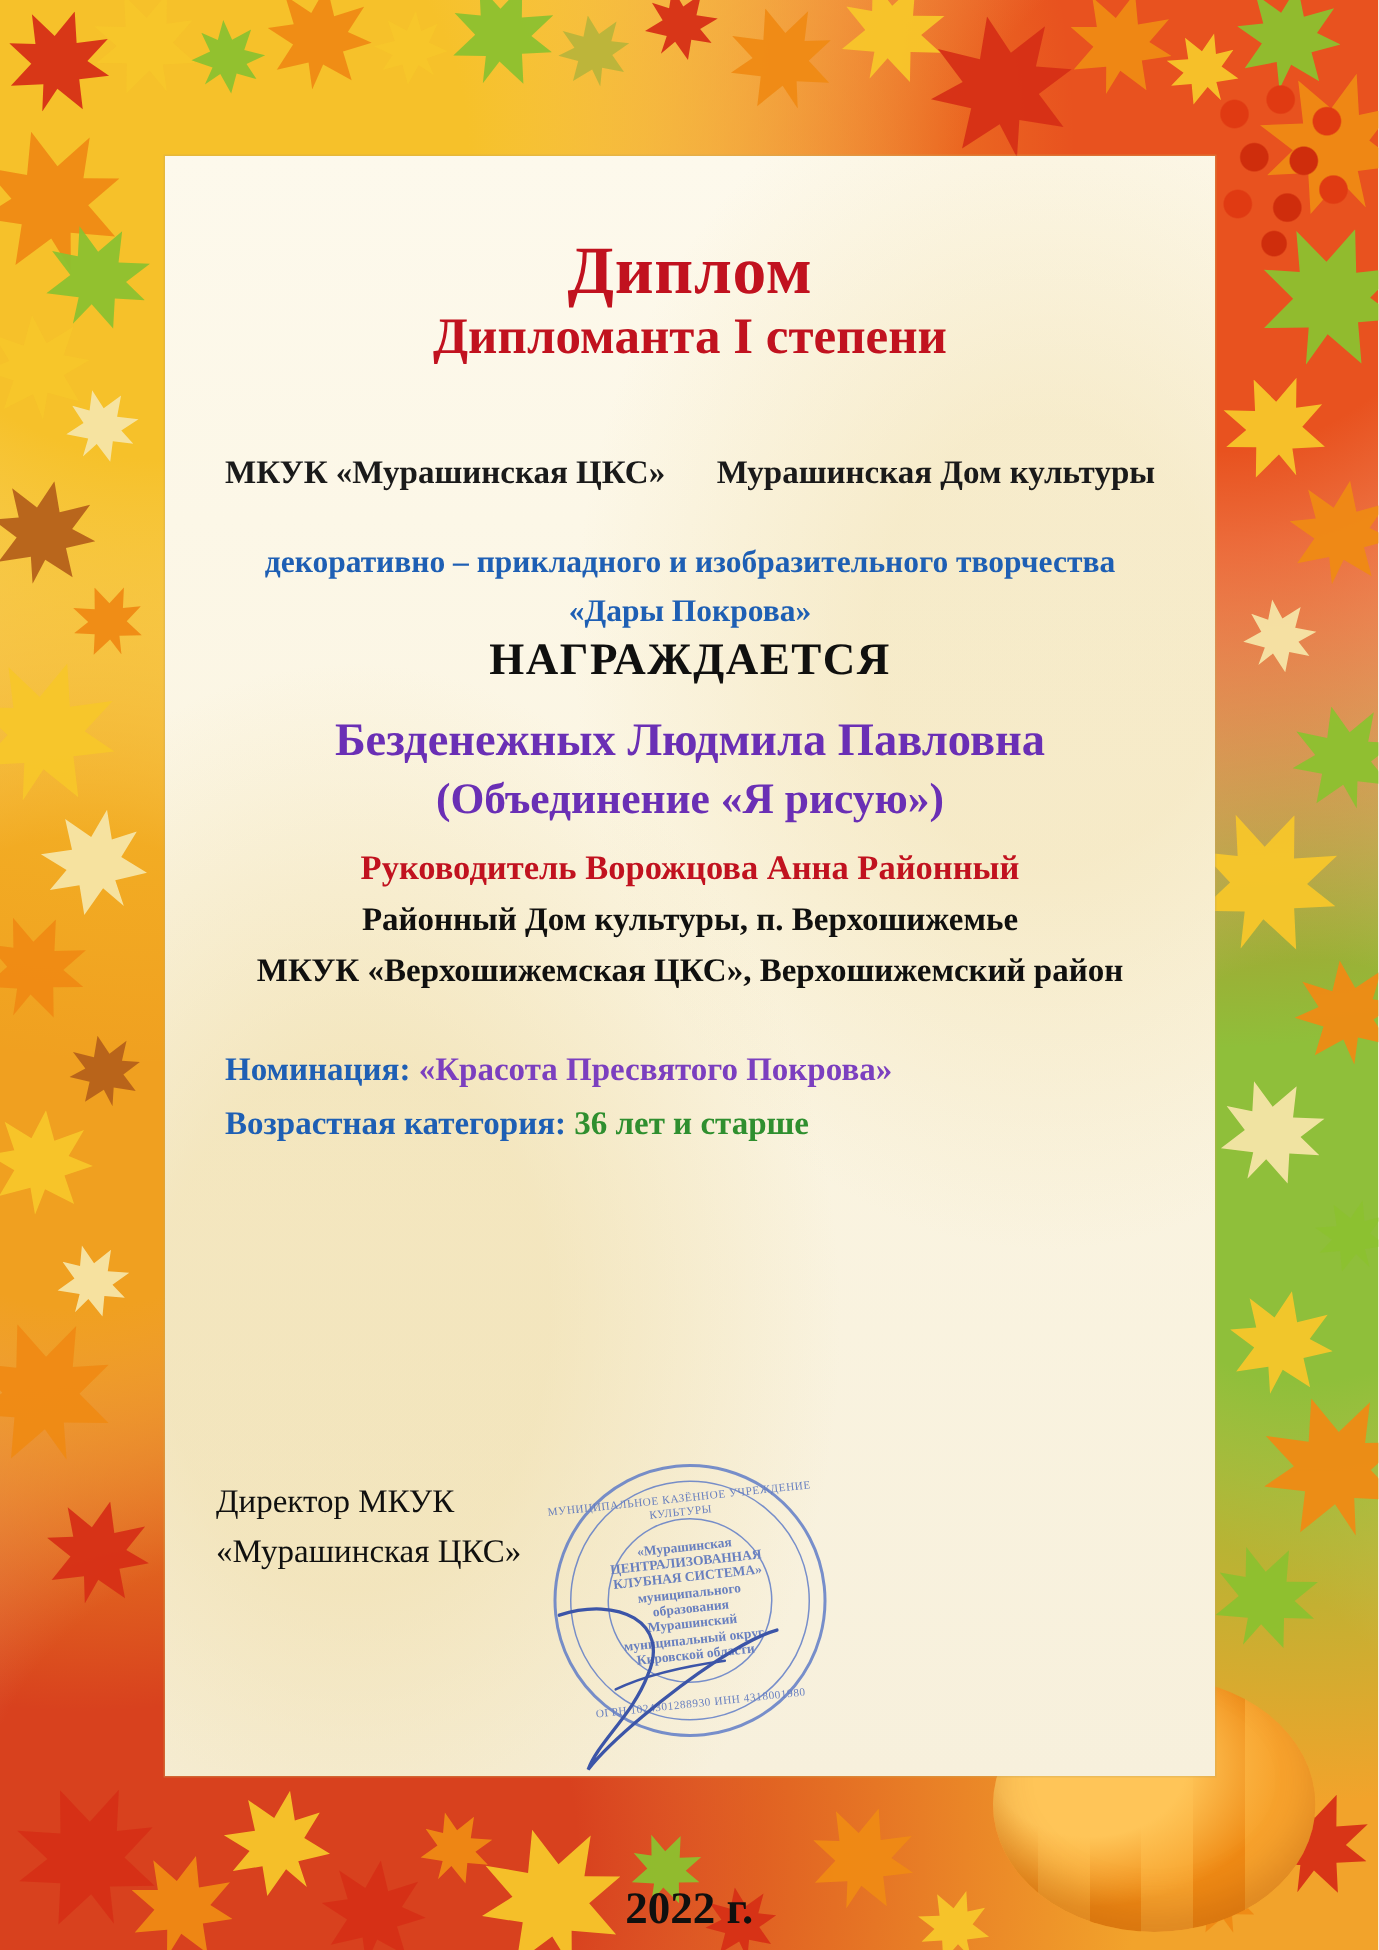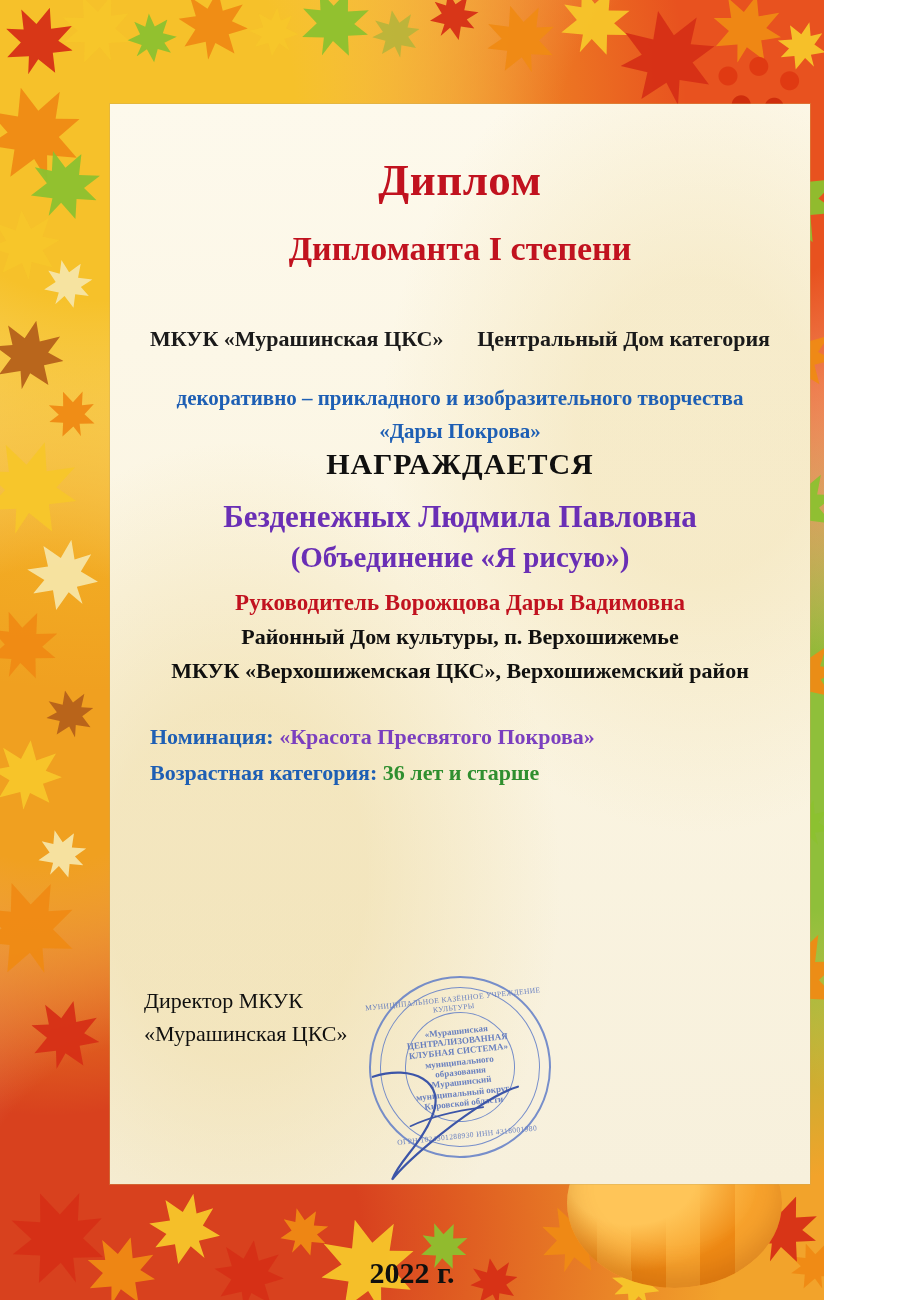--- a/index.html
+++ b/index.html
@@ -2,21 +2,21 @@
 <html lang="ru"><head>
 <meta charset="utf-8">
 <style>
   html, body {
     margin: 0;
     padding: 0;
     background: #ffffff;
   }
   .page {
     position: relative;
-    width: 824px;
+    width: 919px;
     height: 1300px;
     overflow: hidden;
     font-family: "Liberation Serif", serif;
     background: #fdf7e2;
   }
 
   
   .bg-base {
     position: absolute;
     inset: 0;
@@ -127,21 +127,21 @@
   }
 
   .title {
     margin-top: 50px;
     font-size: 45px;
     font-weight: bold;
     color: #c1121f;
     letter-spacing: .5px;
   }
   .subtitle {
-    margin-top: 24px;
+    margin-top: 0;
     font-size: 34px;
     font-weight: bold;
     color: #c1121f;
   }
 
   .org-row {
     margin-top: 58px;
     display: flex;
     justify-content: space-between;
     align-items: baseline;
@@ -366,32 +366,32 @@
   <div class="pumpkin-stem"></div>
 
   <div class="panel">
     <div class="content">
 
       <div class="title">Диплом</div>
       <div class="subtitle">Дипломанта I степени</div>
 
       <div class="org-row">
         <span>МКУК «Мурашинская ЦКС»</span>
-        <span>Центральный Дом категория</span>
+        <span>Мурашинская Дом культуры</span>
       </div>
 
       <div class="contest">
         <div>декоративно – прикладного и изобразительного творчества</div>
         <div>«Дары Покрова»</div>
       </div>
 
       <div class="awarded">НАГРАЖДАЕТСЯ</div>
       <div class="recipient">Безденежных Людмила Павловна</div>
       <div class="group">(Объединение «Я рисую»)</div>
-      <div class="supervisor">Руководитель Ворожцова Дары Вадимовна</div>
+      <div class="supervisor">Руководитель Ворожцова Анна Районный</div>
       <div class="place1">Районный Дом культуры, п. Верхошижемье</div>
       <div class="place2">МКУК  «Верхошижемская ЦКС», Верхошижемский район</div>
 
       <div class="meta">
         <div class="meta-line">
           <span class="meta-label">Номинация:</span>
           <span class="meta-value-purple">«Красота Пресвятого Покрова»</span>
         </div>
         <div class="meta-line">
           <span class="meta-label">Возрастная категория:</span>

